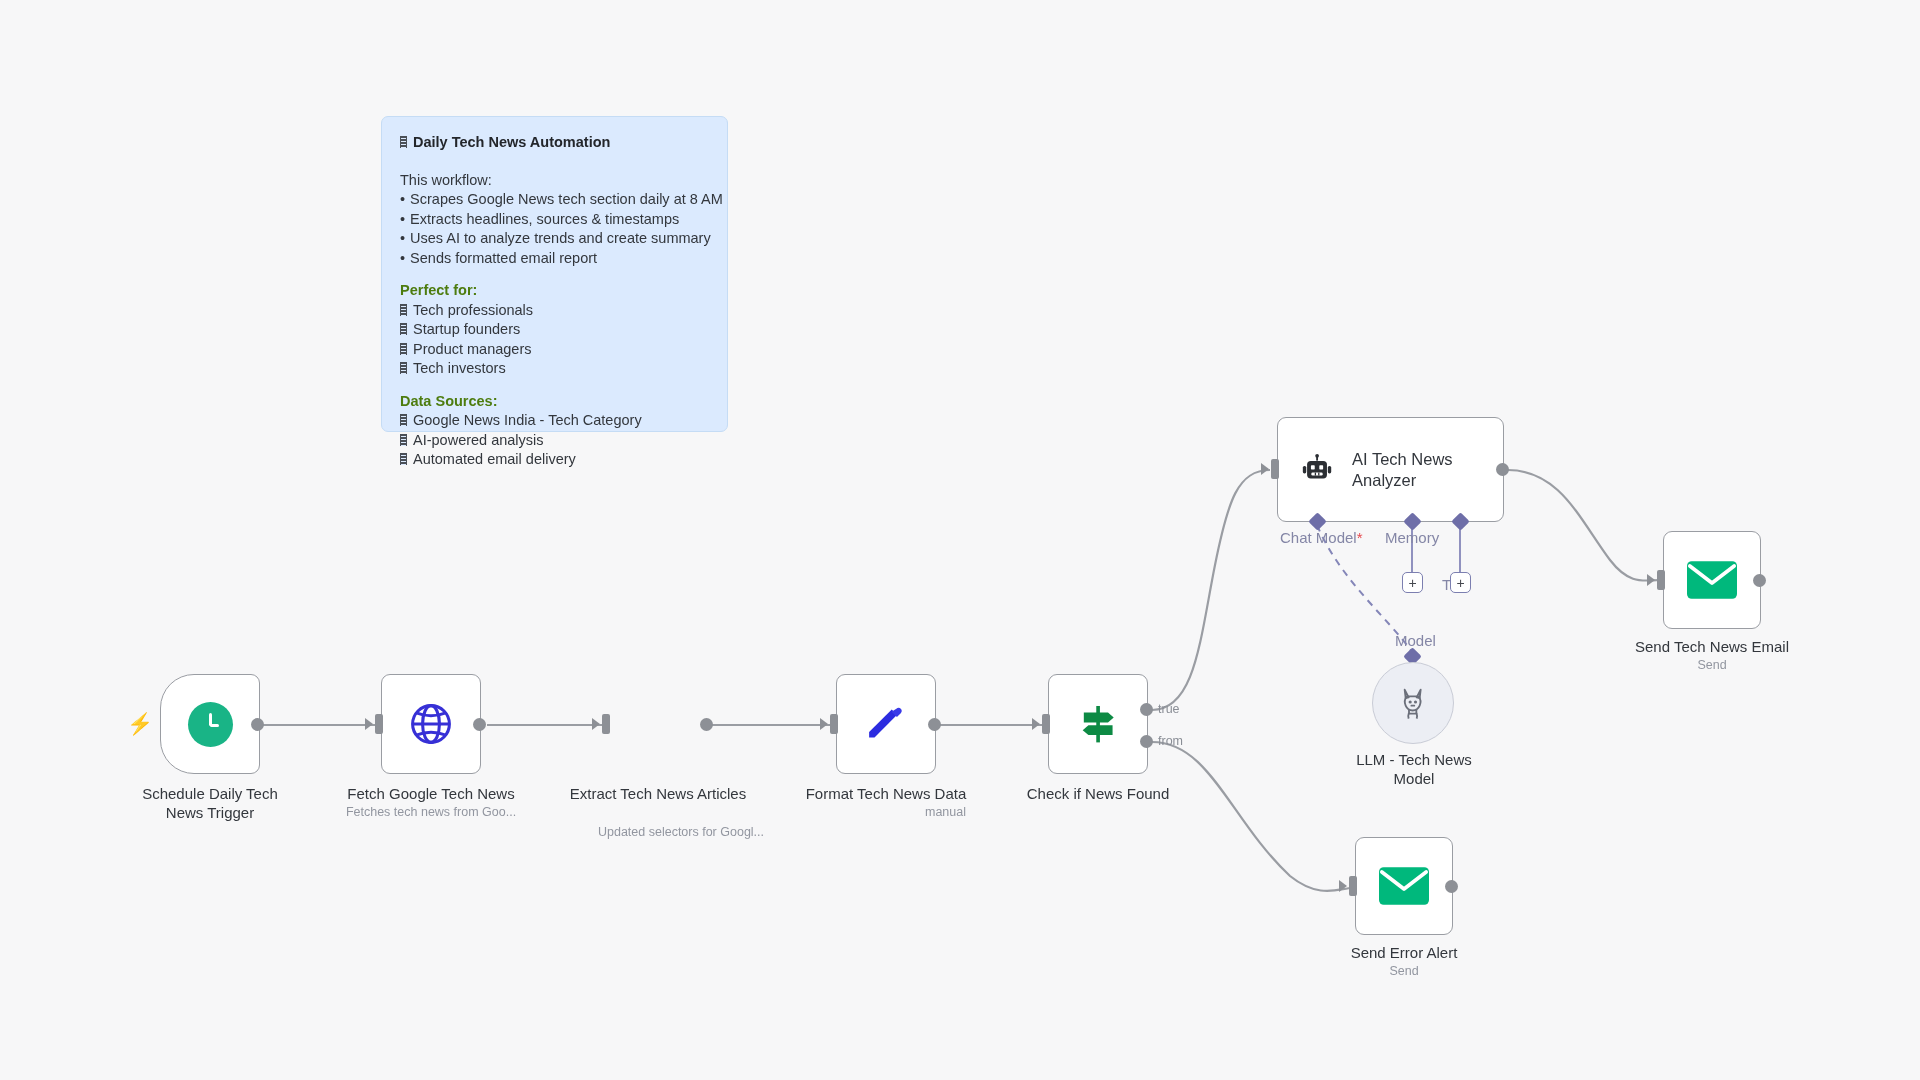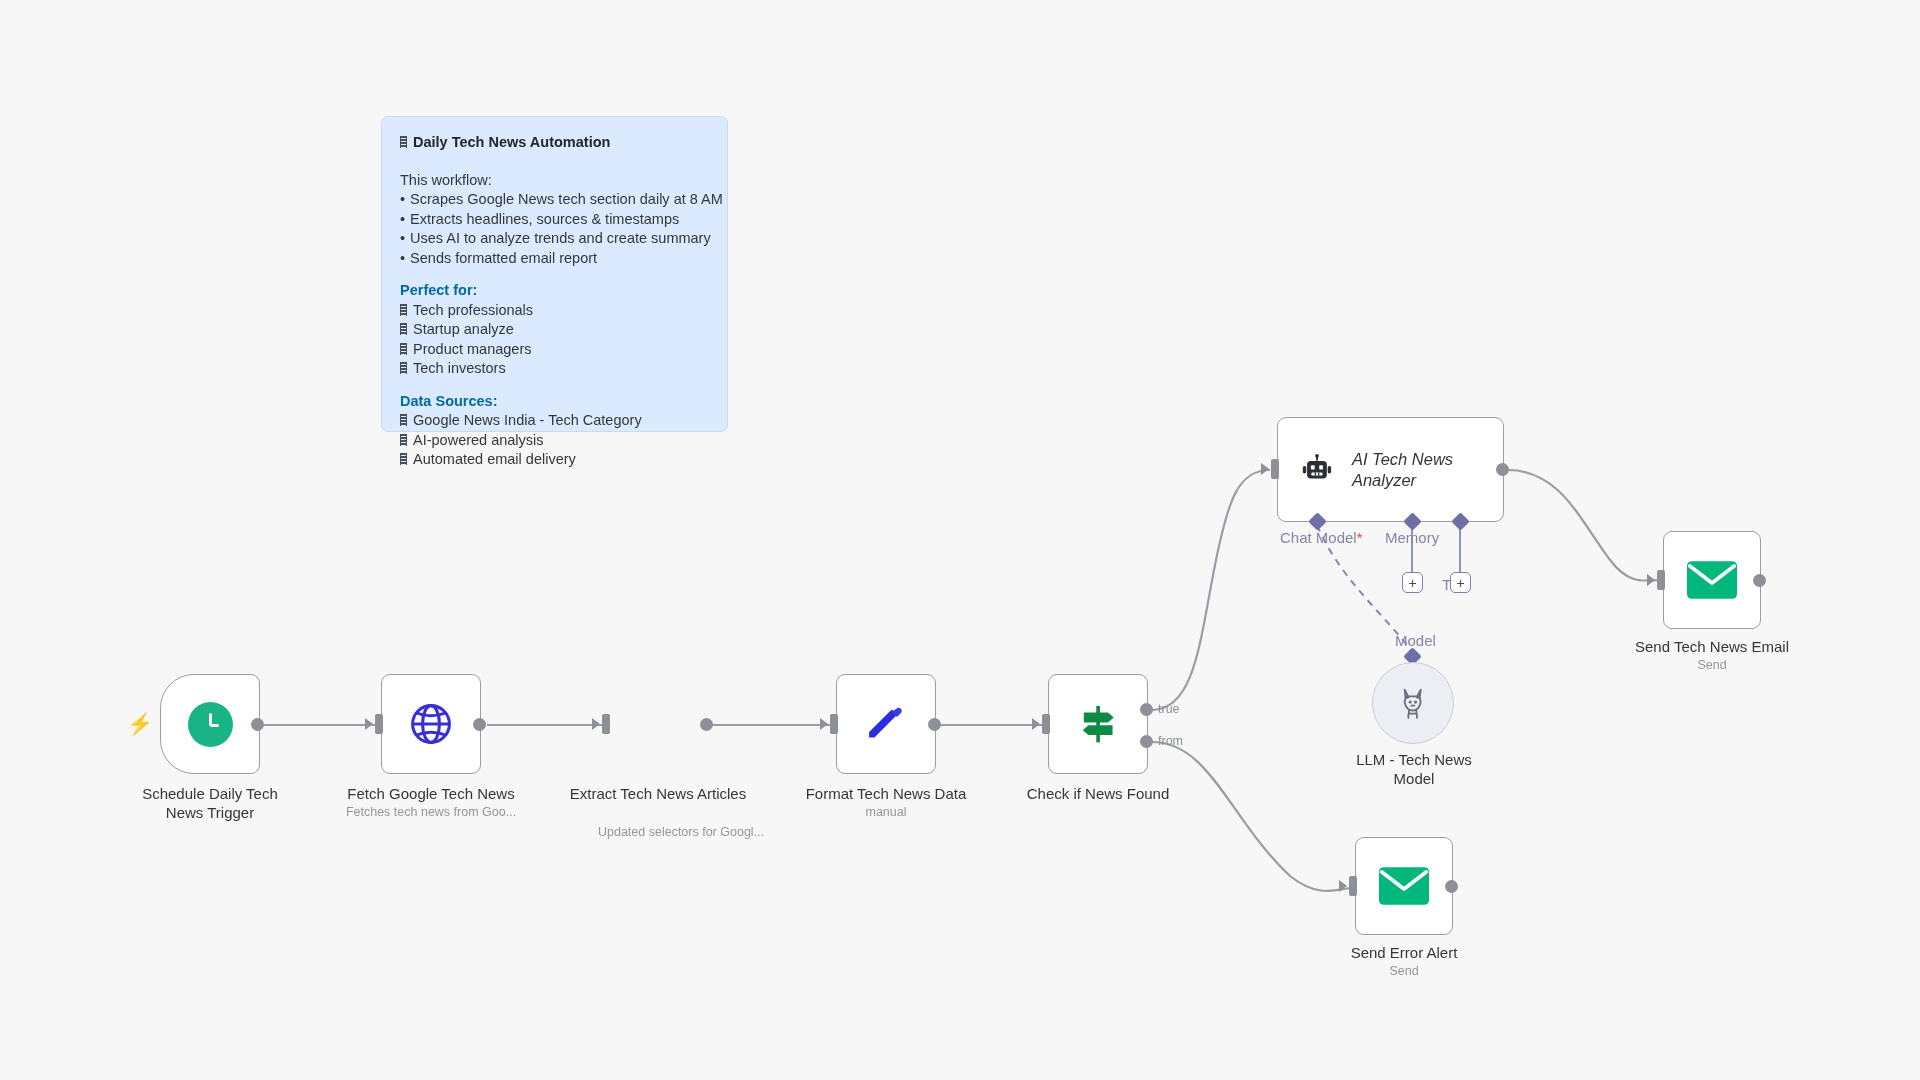--- a/index.html
+++ b/index.html
@@ -19,21 +19,21 @@
     border-radius: 7px;
     padding: 16px 18px;
     color: #33373d;
     font-size: 14.5px;
     line-height: 19.5px;
   }
   .sticky .s-title {
     font-weight: bold; font-size: 14.5px; color: #23262b;
     margin-bottom: 18px;
   }
-  .sticky .s-head { font-weight: bold; color: #0369a1; }
+  .sticky .s-head { font-weight: bold; color: #4d7c0f; }
   .sticky .s-line { white-space: nowrap; }
   .sticky .s-gap { height: 13px; }
   .glyph {
     display: inline-block;
     width: 7px; height: 12px;
     vertical-align: -1px;
     margin-right: 6px;
     background:
       repeating-linear-gradient(to bottom, #4a4f57 0 1.6px, #dbeafe 1.6px 3.0px);
     border-left: 1.5px solid #4a4f57;
@@ -54,21 +54,20 @@
   }
   .node.trigger {
     border-top-left-radius: 34px;
     border-bottom-left-radius: 34px;
   }
   .node.agent {
     justify-content: flex-start;
     padding-left: 22px;
     gap: 18px;
     border-radius: 9px;
-    font-style: italic;
   }
   .node.round {
     border-radius: 50%;
     background: #eceef4;
     border: 1.5px solid #c9ccd6;
   }
   .nlabel {
     position: absolute;
     text-align: center;
     font-size: 15px;
@@ -160,21 +159,21 @@
       <span class="glyph"></span><span>Daily Tech News Automation</span>
     </div>
     <div class="s-line">This workflow:</div>
     <div class="s-line"><span class="bullet">•</span><span>Scrapes Google News tech section daily at 8 AM</span></div>
     <div class="s-line"><span class="bullet">•</span><span>Extracts headlines, sources &amp; timestamps</span></div>
     <div class="s-line"><span class="bullet">•</span><span>Uses AI to analyze trends and create summary</span></div>
     <div class="s-line"><span class="bullet">•</span><span>Sends formatted email report</span></div>
     <div class="s-gap"></div>
     <div class="s-head">Perfect for:</div>
     <div class="s-line"><span class="glyph"></span><span>Tech professionals</span></div>
-    <div class="s-line"><span class="glyph"></span><span>Startup analyze</span></div>
+    <div class="s-line"><span class="glyph"></span><span>Startup founders</span></div>
     <div class="s-line"><span class="glyph"></span><span>Product managers</span></div>
     <div class="s-line"><span class="glyph"></span><span>Tech investors</span></div>
     <div class="s-gap"></div>
     <div class="s-head">Data Sources:</div>
     <div class="s-line"><span class="glyph"></span><span>Google News India - Tech Category</span></div>
     <div class="s-line"><span class="glyph"></span><span>AI-powered analysis</span></div>
     <div class="s-line"><span class="glyph"></span><span>Automated email delivery</span></div>
   </div>
 
   <svg id="edges">
@@ -231,21 +230,21 @@
   <div class="node" style="left:836px; top:674px; width:100px; height:100px;">
     <svg class="pencil" viewBox="0 0 24 24">
       <path d="M 3.2 19.0 L 3.2 16.2 L 15.0 4.4 L 17.8 7.2 L 6.0 19.0 Z" fill="#2c2ce0"></path>
       <path d="M 16.2 3.2 L 19.0 6.0 L 21.0 4.0 C 21.7 3.3 21.7 2.3 21.0 1.7 C 20.4 1.0 19.4 1.0 18.7 1.7 Z" fill="#3a3ae8" transform="translate(-1.3,2.4)"></path>
     </svg>
   </div>
   <div class="inarrow" style="left:820px; top:718px;"></div>
   <div class="inport" style="left:830px; top:714px;"></div>
   <div class="dot" style="left:928px; top:718px;"></div>
   <div class="nlabel" style="left:786px; top:784px; width:200px;"><span>Format Tech News Data</span></div>
-  <div class="nsub" style="left:806px; top:804px; width:160px;"><span>manual</span></div>
+  <div class="nsub" style="left:806px; top:804px; width:160px;text-align:right;"><span>manual</span></div>
 
   <div class="node" style="left:1048px; top:674px; width:100px; height:100px;">
     <svg class="switch" viewBox="0 0 24 24">
       <rect x="11.1" y="2.6" width="1.9" height="19" fill="#0d8a44"></rect>
       <path d="M 4.6 6.0 L 17.2 6.0 L 20.2 8.6 L 17.2 11.2 L 4.6 11.2 Z" fill="#0d8a44"></path>
       <path d="M 19.6 12.6 L 7.0 12.6 L 4.0 15.2 L 7.0 17.8 L 19.6 17.8 Z" fill="#0d8a44"></path>
     </svg>
   </div>
   <div class="inarrow" style="left:1032px; top:718px;"></div>
   <div class="inport" style="left:1042px; top:714px;"></div>

